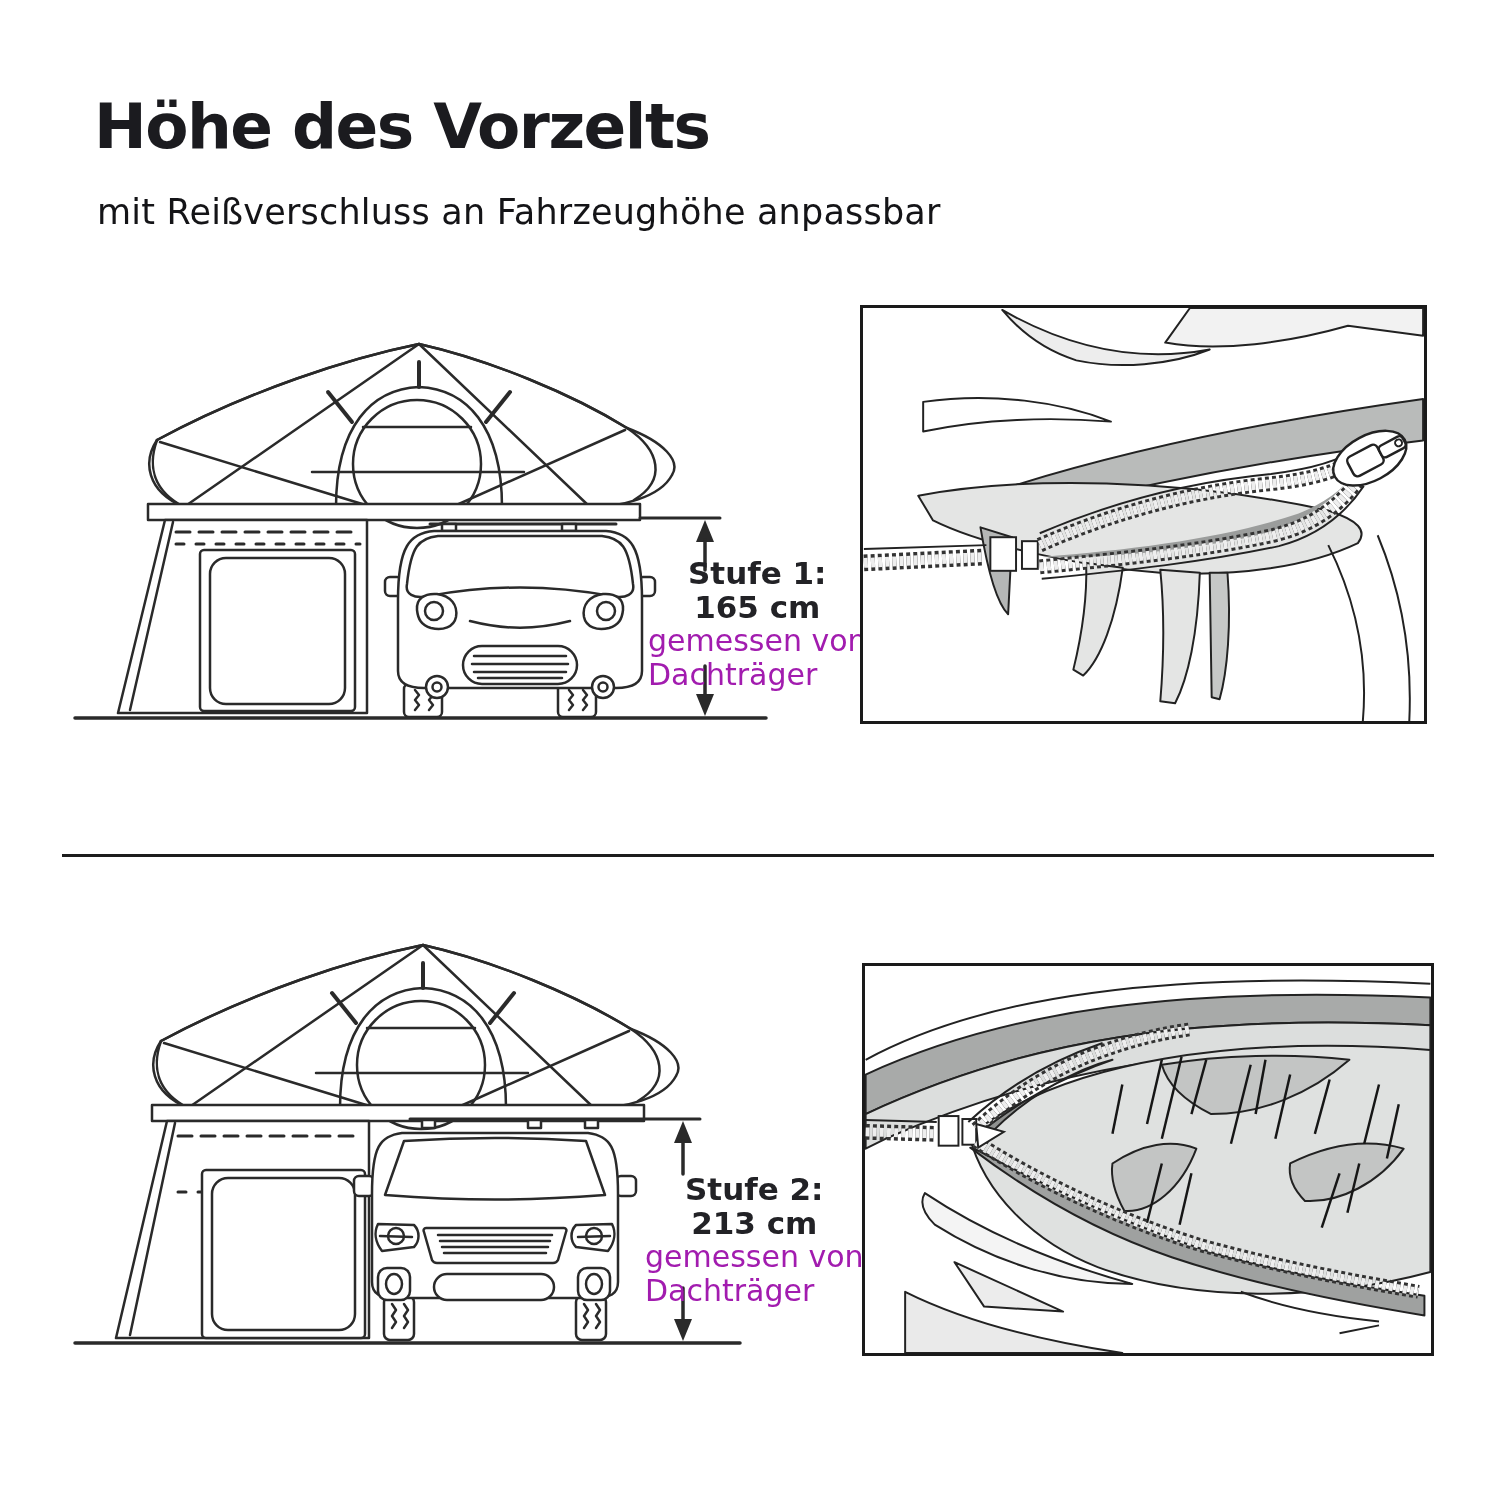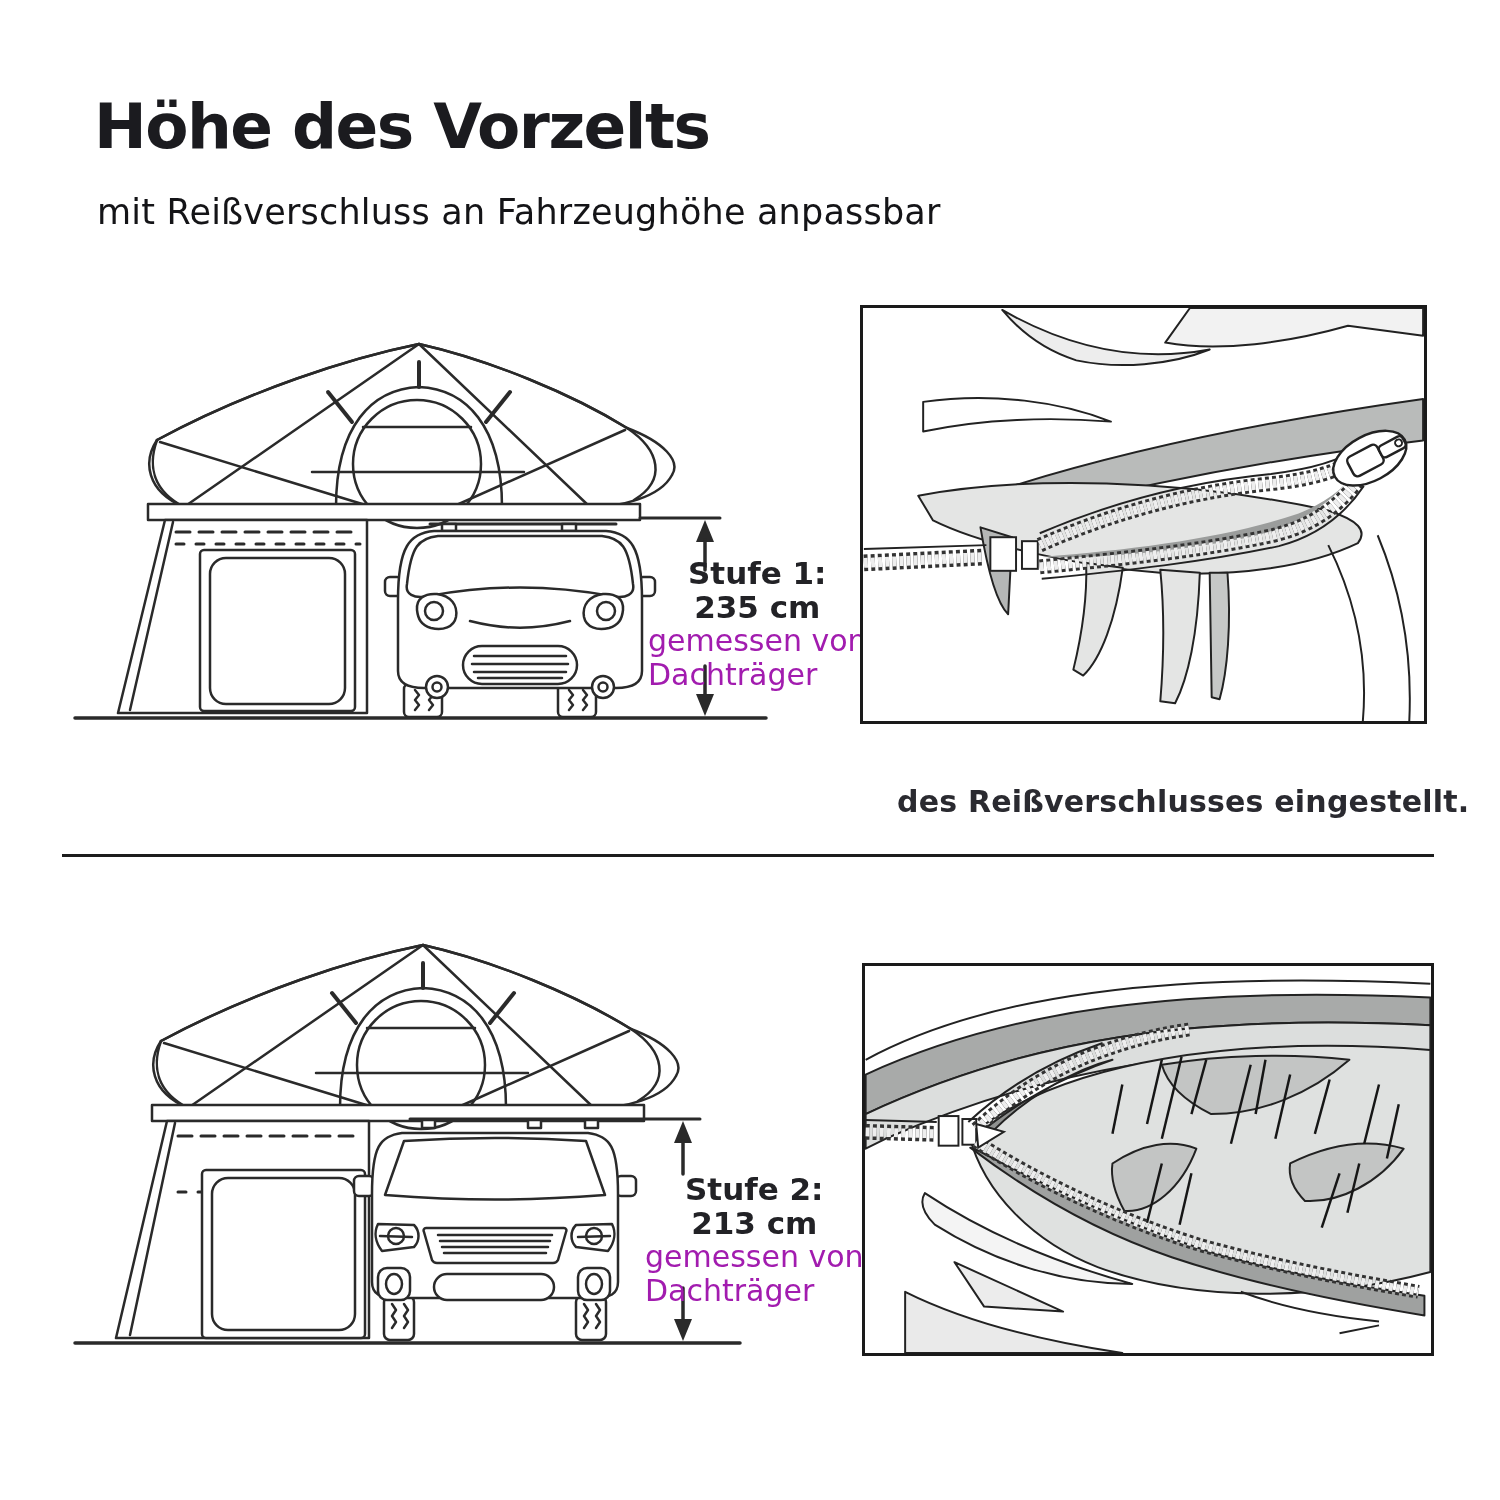--- a/index.html
+++ b/index.html
@@ -110,21 +110,21 @@
         <path d="M645,336 L645,366" stroke-width="3.5"></path>
         <polygon points="645,386 636,364 654,364" fill="#2a2a2a" stroke="none"></polygon>
       </g>
 
       <path d="M15,388 L706,388" stroke-width="3.5"></path>
     </g>
   </svg>
 
   <div id="measure-1" class="abs measure">
     <div class="m-bold">Stufe 1:</div>
-    <div class="m-bold">235 cm</div>
+    <div class="m-bold">165 cm</div>
     <div class="m-reg">gemessen von</div>
     <div class="m-reg">Dachträger</div>
   </div>
 
   <div id="detail-box-1" class="abs detail-box">
     <svg viewBox="0 0 566 418">
       <g stroke="#222222" stroke-width="2" fill="none" stroke-linejoin="round">
 
         <path d="M140,2 C210,42 280,55 350,42 C310,58 258,62 215,53 C180,42 155,20 140,2 Z" fill="#ededed"></path>
         <path d="M330,0 L305,35 C360,45 430,35 490,18 L566,28 L566,0 Z" fill="#f2f2f2"></path>
@@ -160,21 +160,20 @@
           <ellipse cx="512" cy="152" rx="40" ry="23" fill="#ffffff" stroke="#222222" stroke-width="2.5"></ellipse>
           <rect x="490" y="141" width="34" height="22" rx="5" fill="#ffffff" stroke="#222222" stroke-width="2.5"></rect>
           <rect x="524" y="146" width="27" height="13" rx="4" fill="#ffffff" stroke="#222222" stroke-width="2.5"></rect>
           <circle cx="545" cy="152" r="3.5" fill="none" stroke="#222222" stroke-width="2"></circle>
         </g>
       </g>
     </svg>
   </div>
 
   <div id="caption" class="abs">
-    <div>des Reißverschlusses eingestellt.</div>
   </div>
 
   <div id="divider" class="abs"></div>
 
   <svg class="abs" style="left:60px;top:940px" width="820" height="420" viewBox="0 0 820 420">
     <g class="lineart">
       <use href="#tent-shape" transform="translate(4,-9)"></use>
 
       <g>
         <path d="M107,181 L56,398 L309,398 L309,181 Z" fill="#ffffff"></path>

